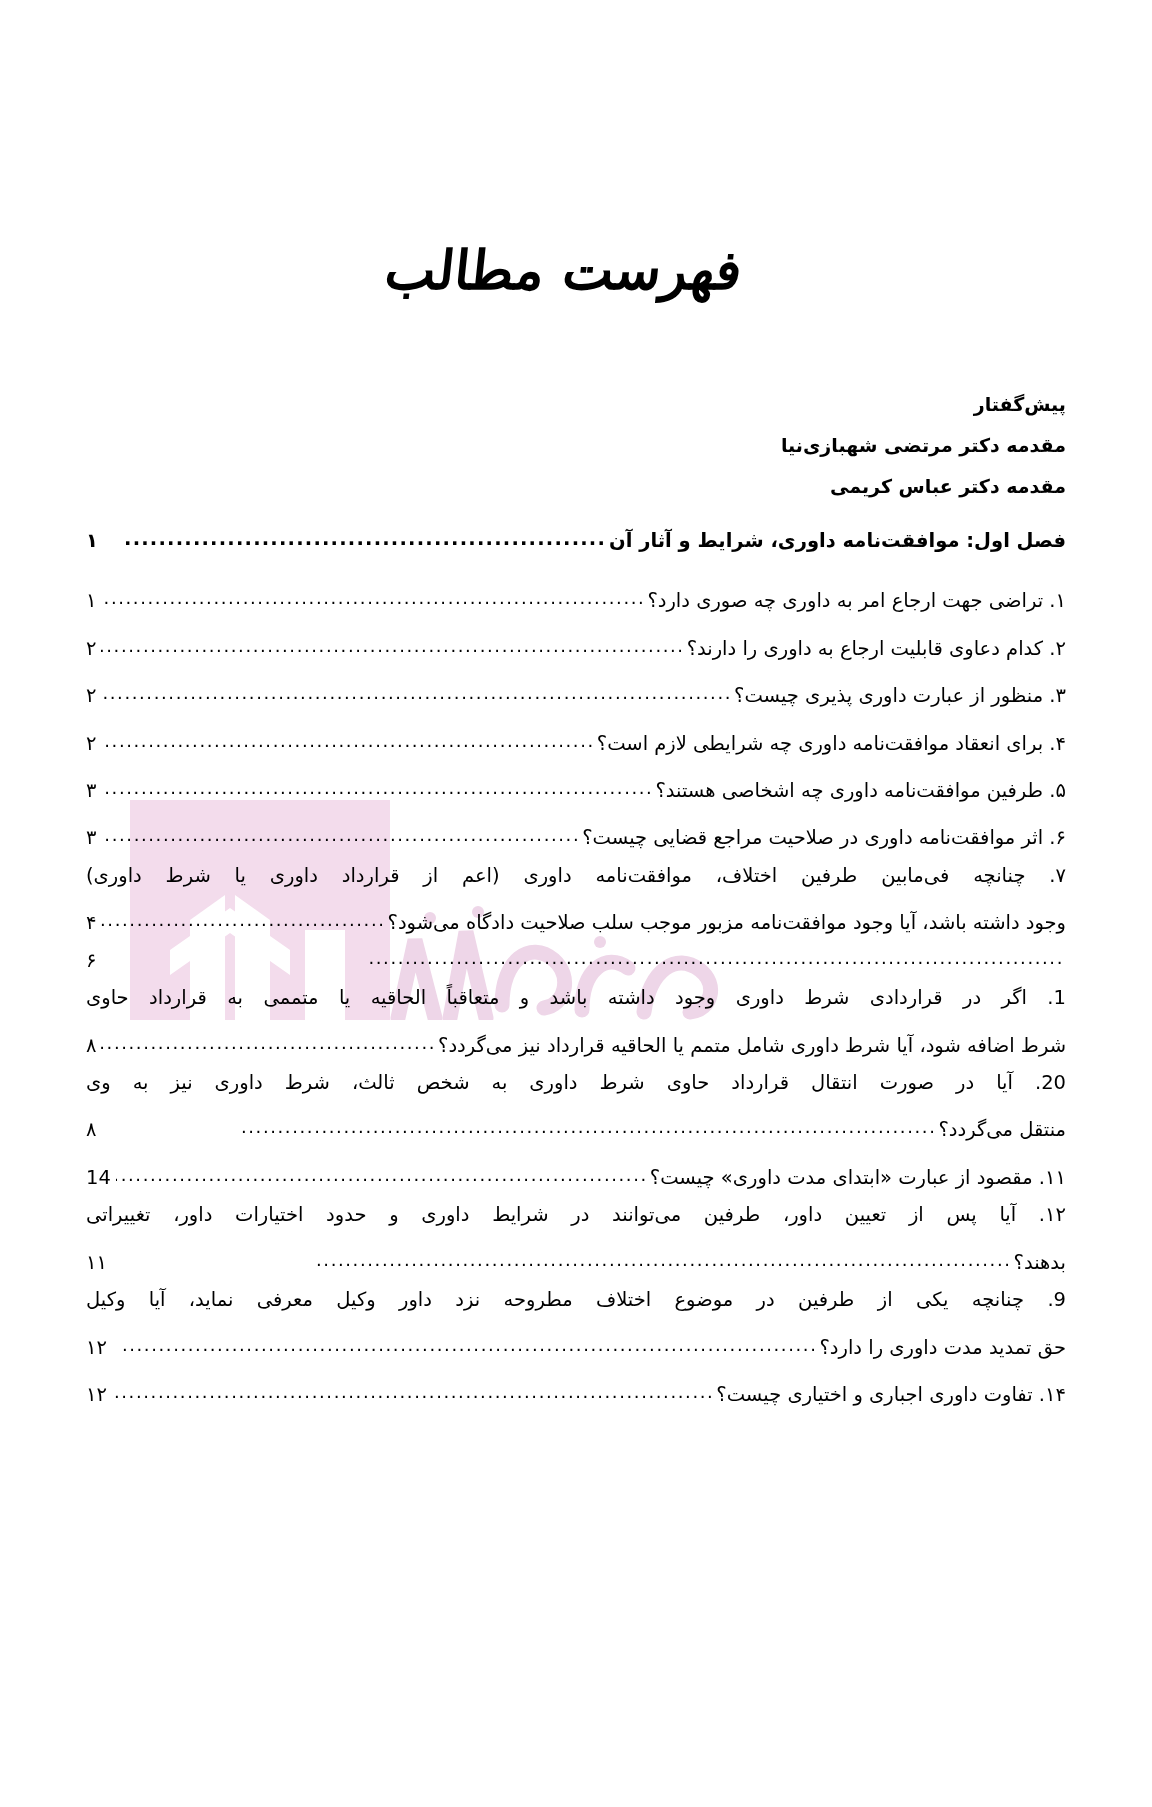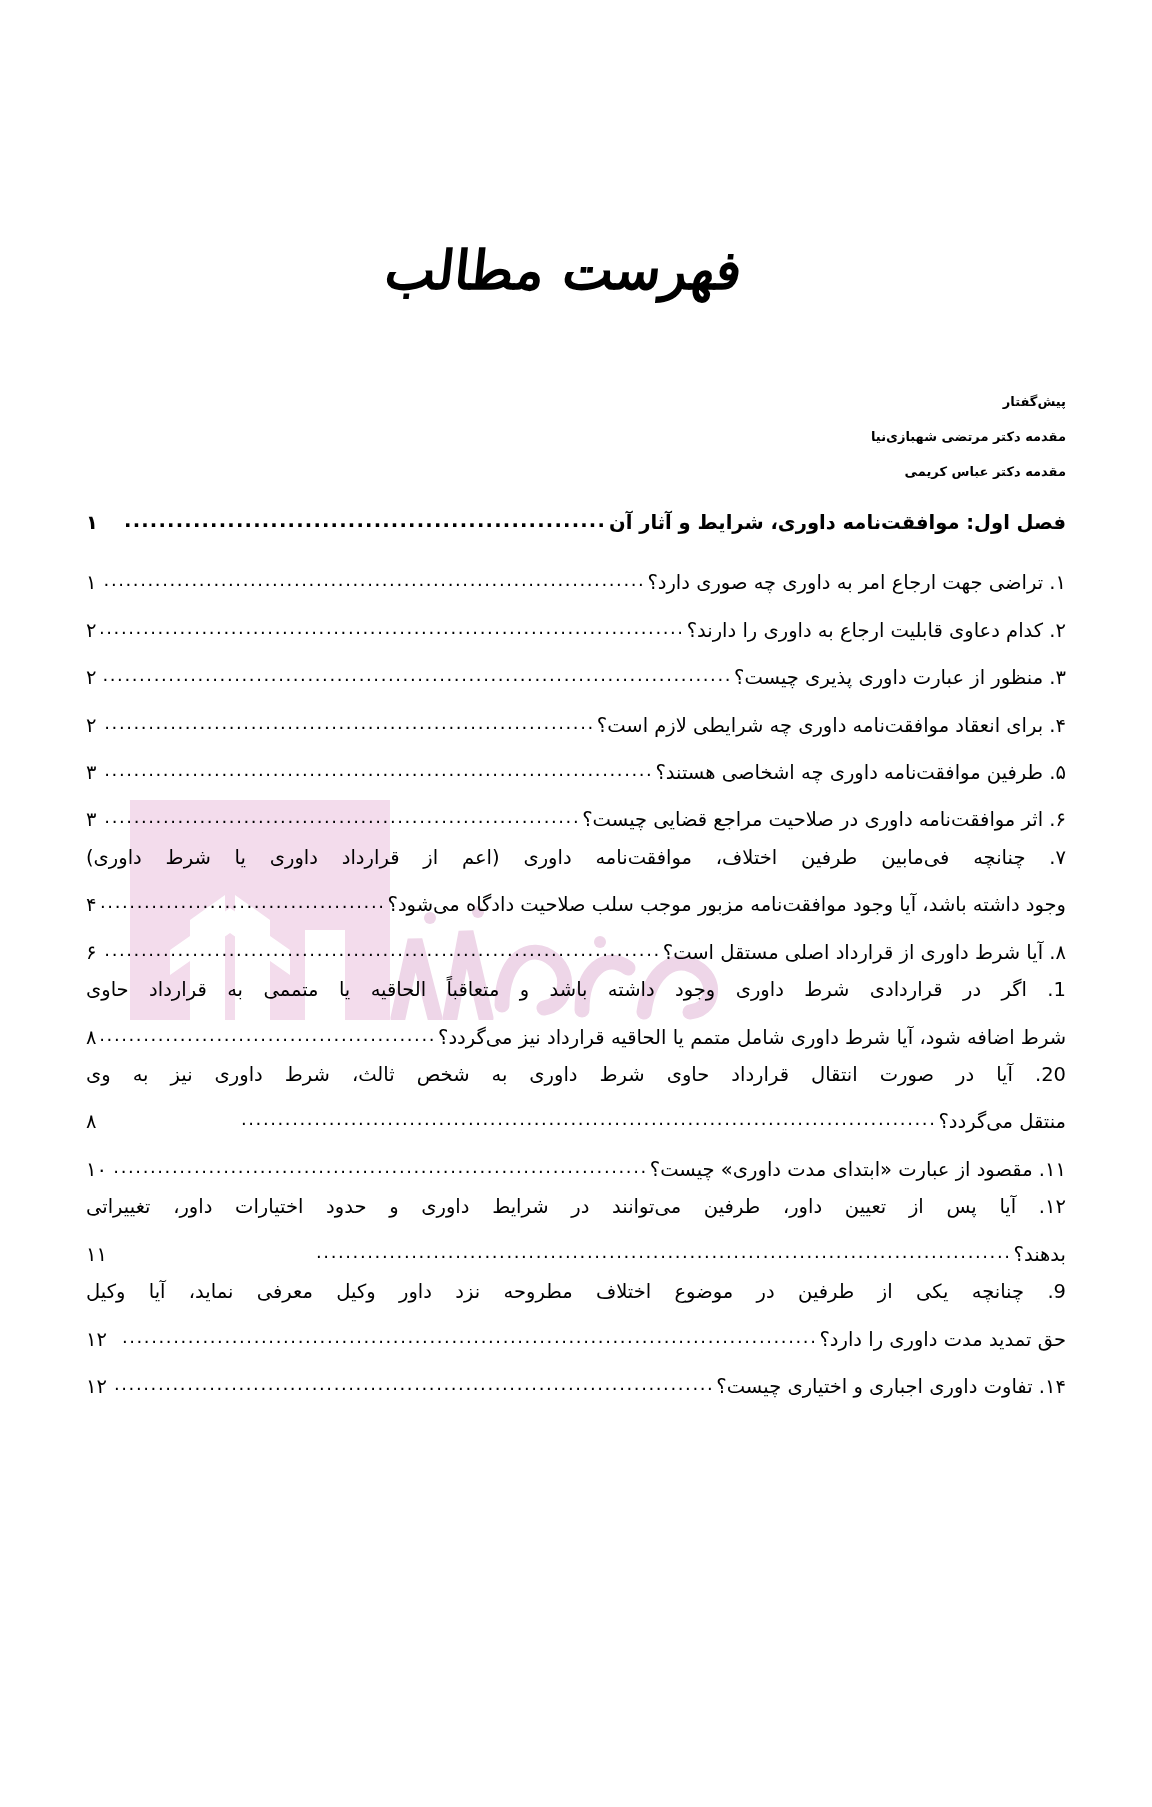--- a/index.html
+++ b/index.html
@@ -61,21 +61,21 @@
   
   .front-matter {
     margin-top: 92px;
     text-align: right;
     padding-left: 0;
     padding-right: 0;
   }
   .fm-line {
     font-family: "DejaVu Sans", "Liberation Sans", sans-serif;
     font-weight: 700;
-    font-size: 13px;
+    font-size: 19px;
     line-height: 1;
     margin: 0 0 22px 0;
     direction: rtl;
     text-align: right;
   }
   .fm-line:last-child { margin-bottom: 0; }
 
   
   .chapter-row {
     display: flex;
@@ -247,21 +247,20 @@
         <div class="entry-wrap-first">۷. چنانچه فی‌مابین طرفین اختلاف، موافقت‌نامه داوری (اعم از قرارداد داوری یا شرط داوری)</div>
         <div class="entry-row">
           <span class="entry-text">وجود داشته باشد، آیا وجود موافقت‌نامه مزبور موجب سلب صلاحیت دادگاه می‌شود؟</span>
           <span class="entry-leader">...............................................................................................</span>
           <span class="entry-page">۴</span>
         </div>
       </li>
 
       <li class="toc-entry">
         <div class="entry-row">
-          <span class="entry-text">۸. آیا شرط داوری از قرارداد اصلی مستقل است؟</span>
           <span class="entry-leader">...............................................................................................</span>
           <span class="entry-page">۶</span>
         </div>
       </li>
 
       <li class="toc-entry">
         <div class="entry-wrap-first">1. اگر در قراردادی شرط داوری وجود داشته باشد و متعاقباً الحاقیه یا متممی به قرارداد حاوی</div>
         <div class="entry-row">
           <span class="entry-text">شرط اضافه شود، آیا شرط داوری شامل متمم یا الحاقیه قرارداد نیز می‌گردد؟</span>
           <span class="entry-leader">...............................................................................................</span>
@@ -275,21 +274,21 @@
           <span class="entry-text">منتقل می‌گردد؟</span>
           <span class="entry-leader">...............................................................................................</span>
           <span class="entry-page">۸</span>
         </div>
       </li>
 
       <li class="toc-entry">
         <div class="entry-row">
           <span class="entry-text">۱۱. مقصود از عبارت «ابتدای مدت داوری» چیست؟</span>
           <span class="entry-leader">...............................................................................................</span>
-          <span class="entry-page">۱۰</span>
+          <span class="entry-page">14</span>
         </div>
       </li>
 
       <li class="toc-entry">
         <div class="entry-wrap-first">۱۲. آیا پس از تعیین داور، طرفین می‌توانند در شرایط داوری و حدود اختیارات داور، تغییراتی</div>
         <div class="entry-row">
           <span class="entry-text">بدهند؟</span>
           <span class="entry-leader">...............................................................................................</span>
           <span class="entry-page">۱۱</span>
         </div>

